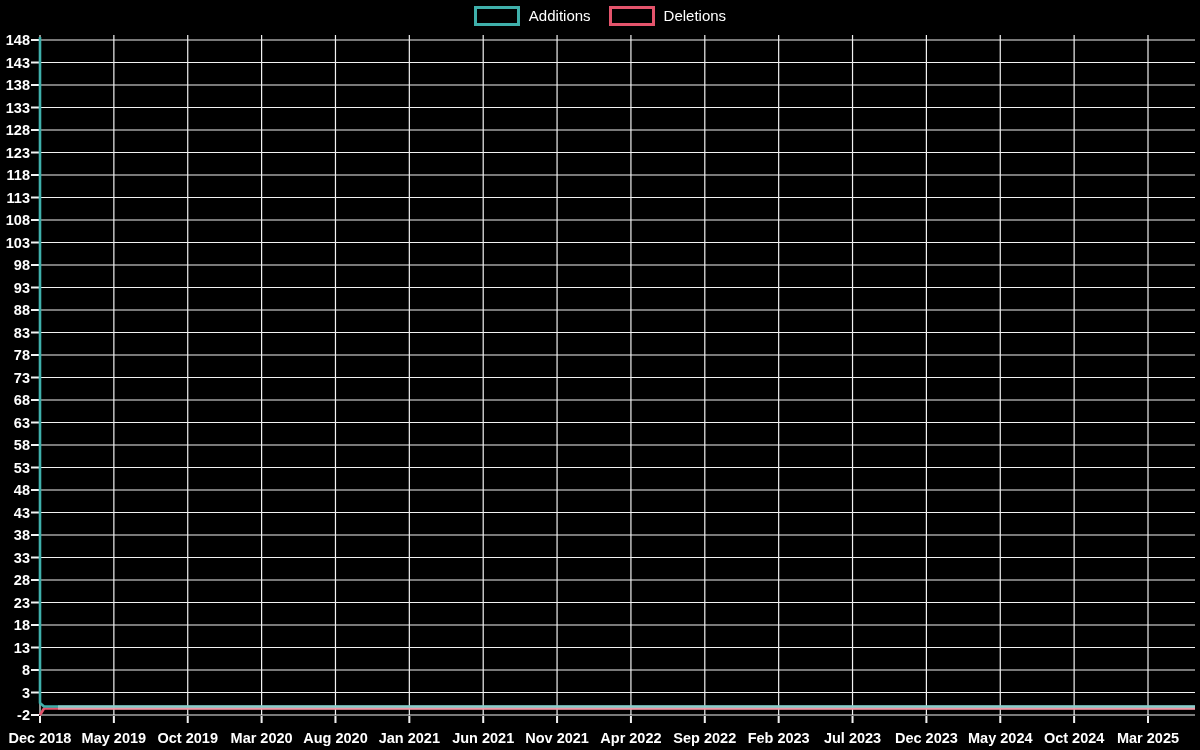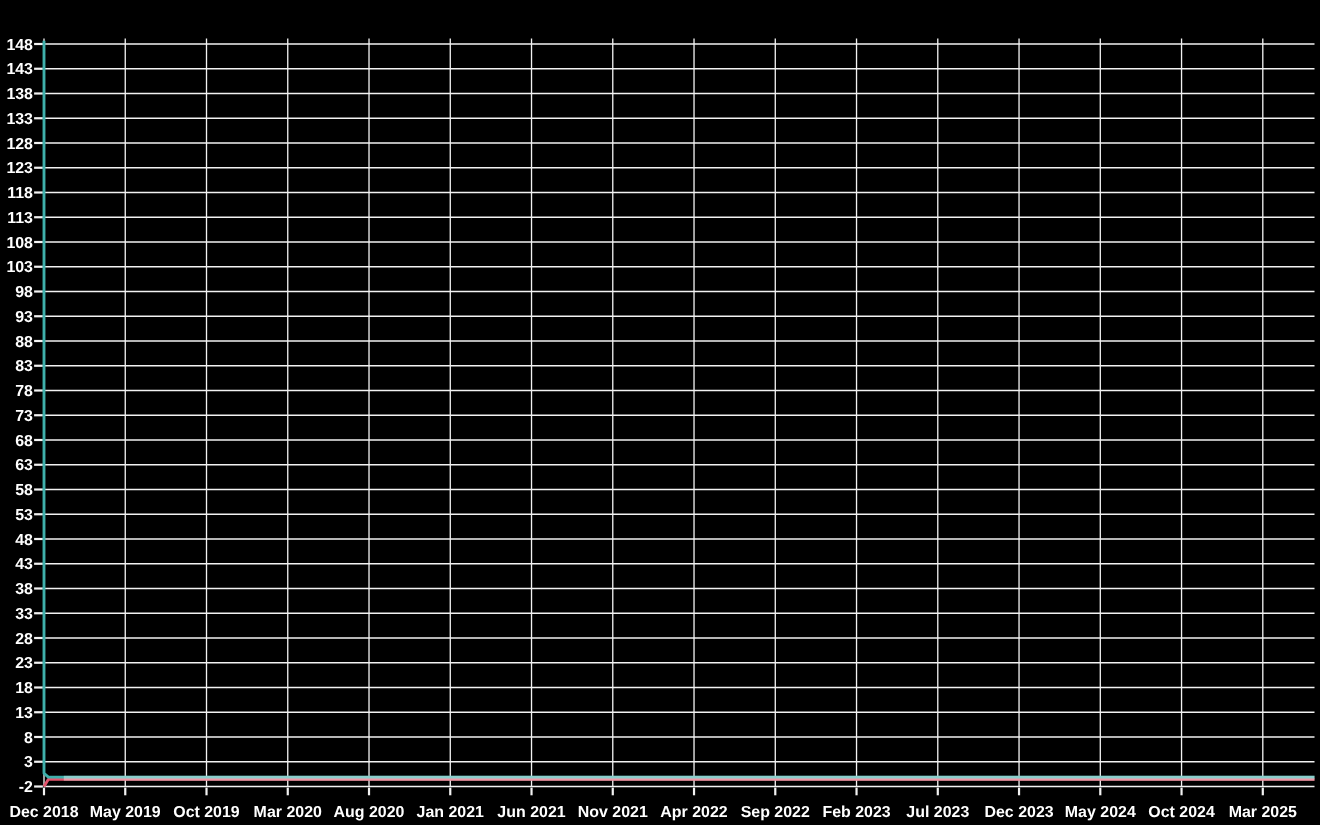--- a/index.html
+++ b/index.html
@@ -49,20 +49,30 @@
     fill: #ffffff;
     font-family: "Liberation Sans", sans-serif;
     font-size: 14.5px;
     font-weight: 700;
   }
 </style>
 </head>
 <body>
 
 <div class="stage">
+  <div class="legend" id="legend">
+      <div class="legend-item">
+        <span class="legend-swatch" style="border-color: rgb(63, 176, 171);"></span>
+        <span class="legend-label">Additions</span>
+      </div>
+      <div class="legend-item">
+        <span class="legend-swatch" style="border-color: rgb(228, 84, 108);"></span>
+        <span class="legend-label">Deletions</span>
+      </div>
+    </div>
   <svg id="chart-svg" width="1200" height="750" viewBox="0 0 1200 750">
       <line x1="40" y1="40" x2="1195" y2="40" stroke="#f2f2f2" stroke-width="1.2"></line>
       <line x1="31" y1="40" x2="39" y2="40" stroke="#f2f2f2" stroke-width="2"></line>
       <text x="30" y="45" text-anchor="end" class="axis-label">148</text>
       <line x1="40" y1="62.5" x2="1195" y2="62.5" stroke="#f2f2f2" stroke-width="1.2"></line>
       <line x1="31" y1="62.5" x2="39" y2="62.5" stroke="#f2f2f2" stroke-width="2"></line>
       <text x="30" y="67.5" text-anchor="end" class="axis-label">143</text>
       <line x1="40" y1="85" x2="1195" y2="85" stroke="#f2f2f2" stroke-width="1.2"></line>
       <line x1="31" y1="85" x2="39" y2="85" stroke="#f2f2f2" stroke-width="2"></line>
       <text x="30" y="90" text-anchor="end" class="axis-label">138</text>

